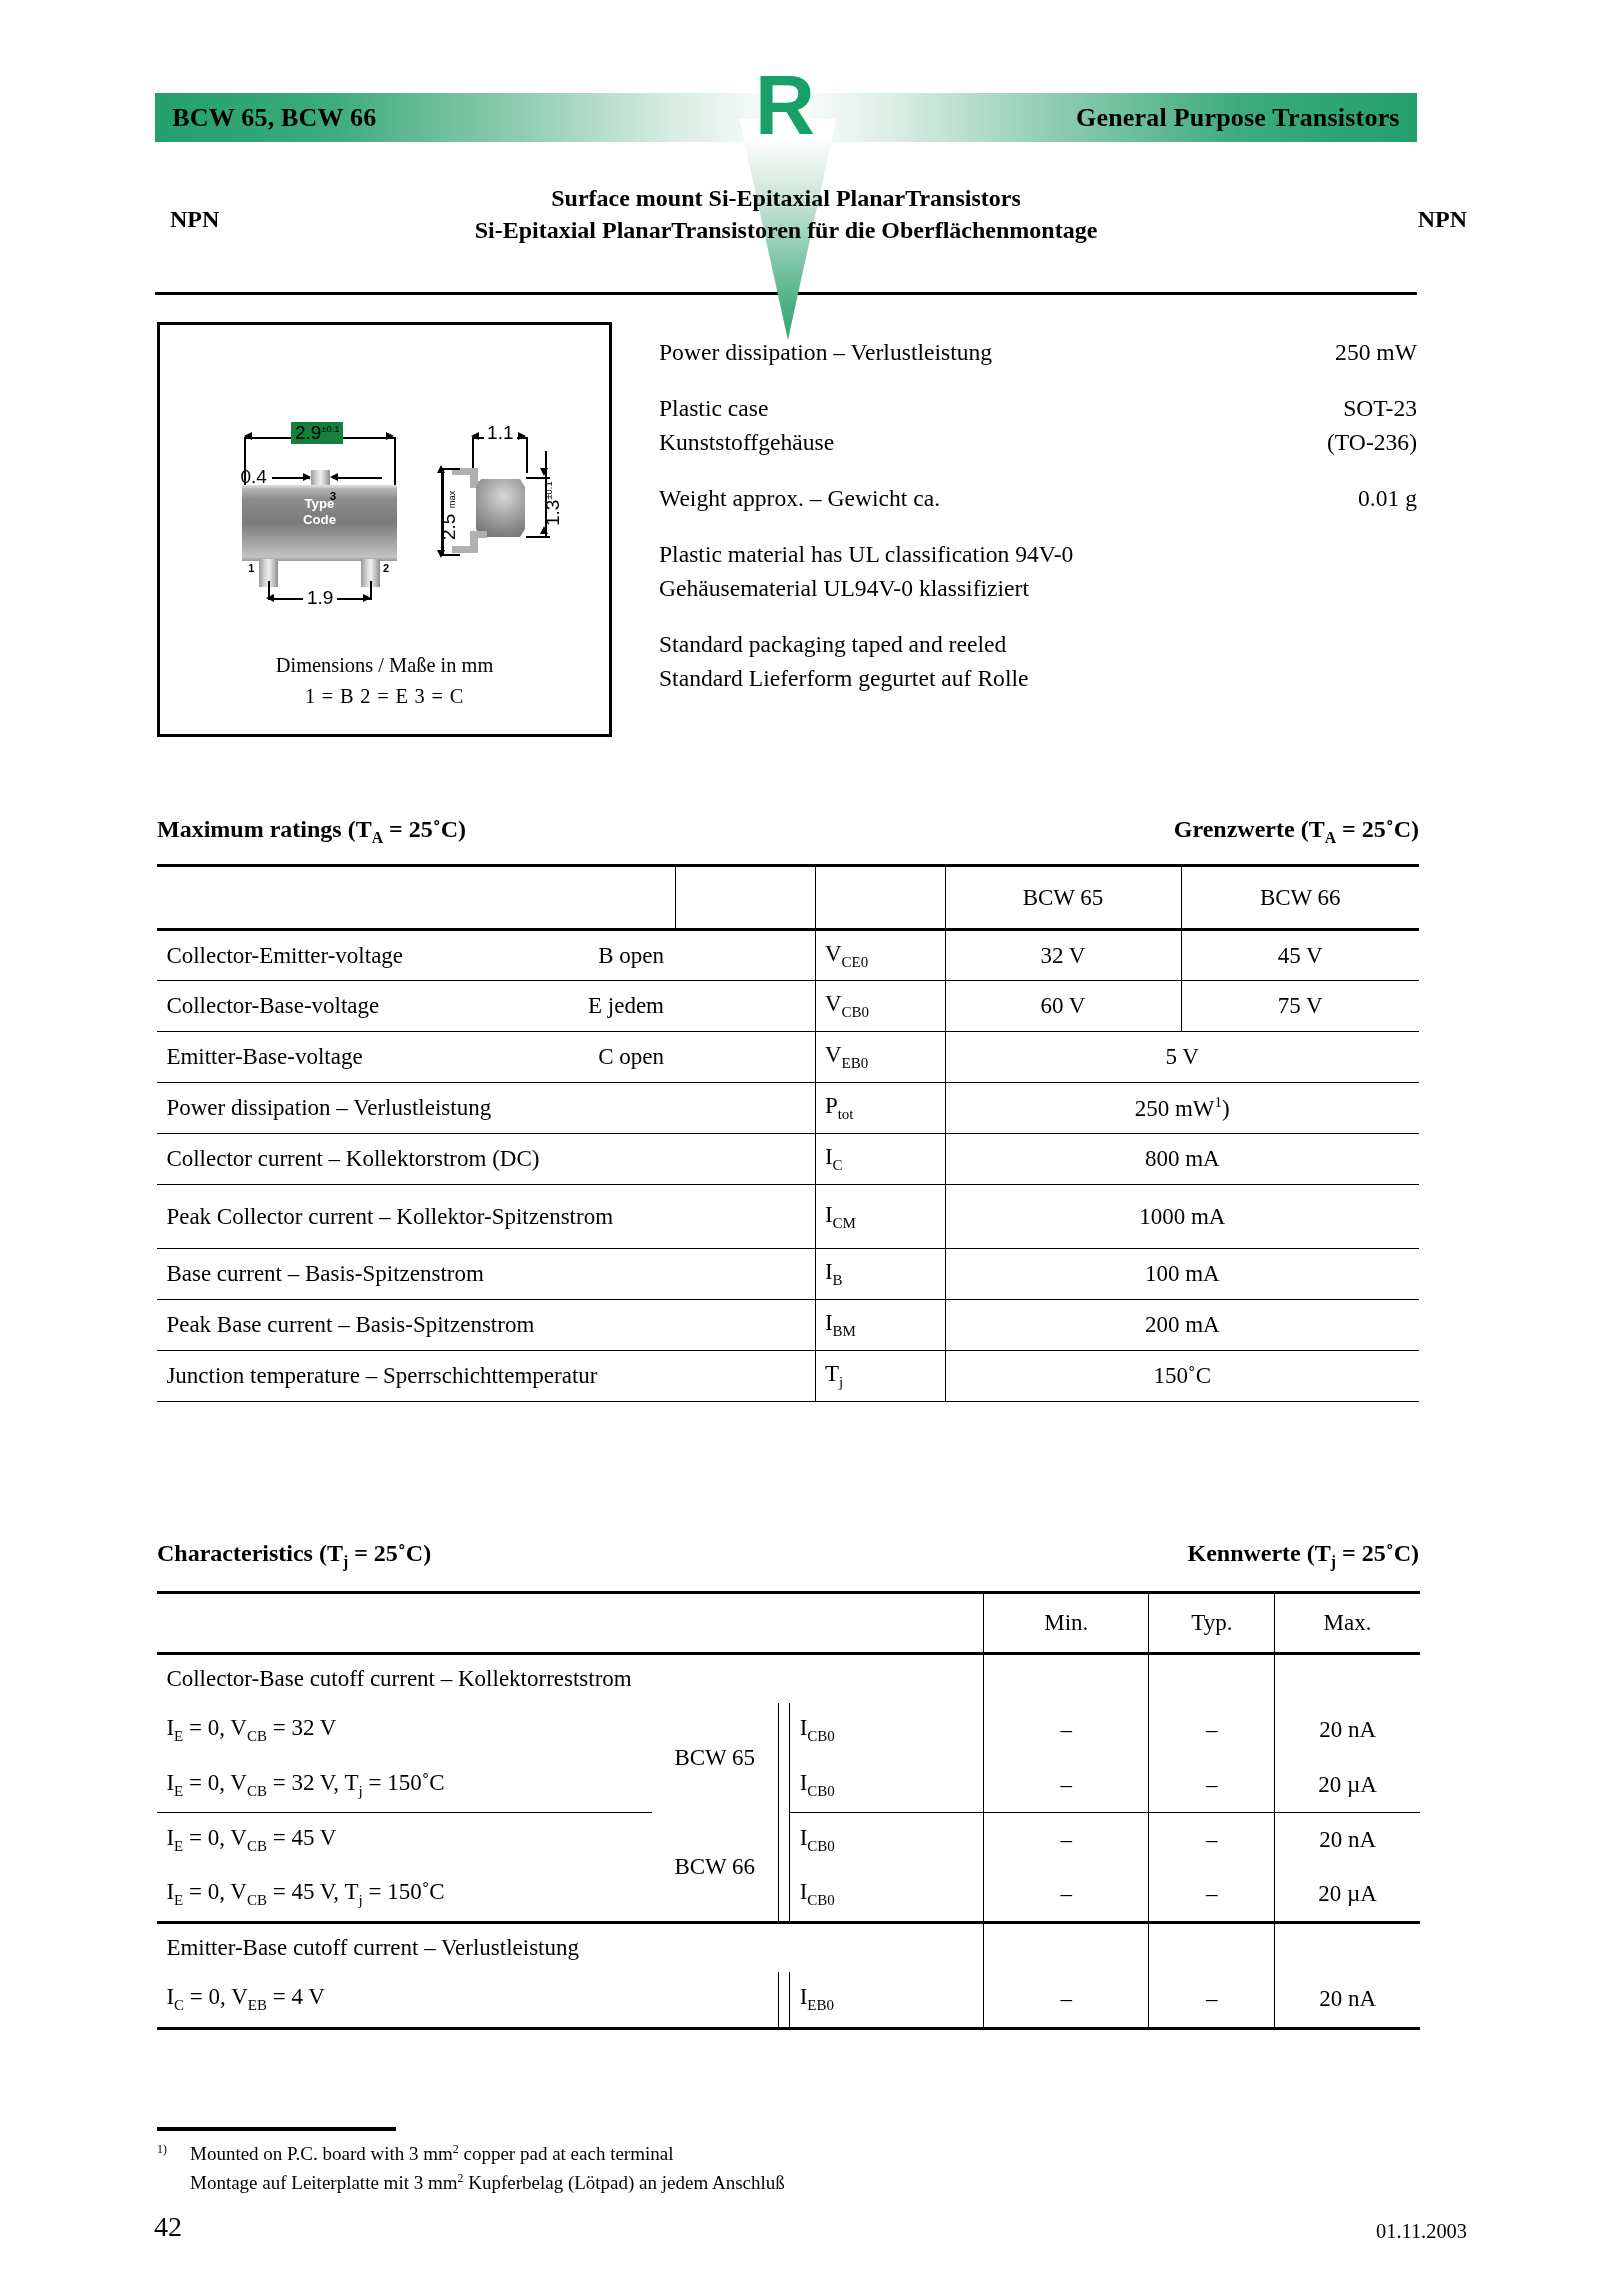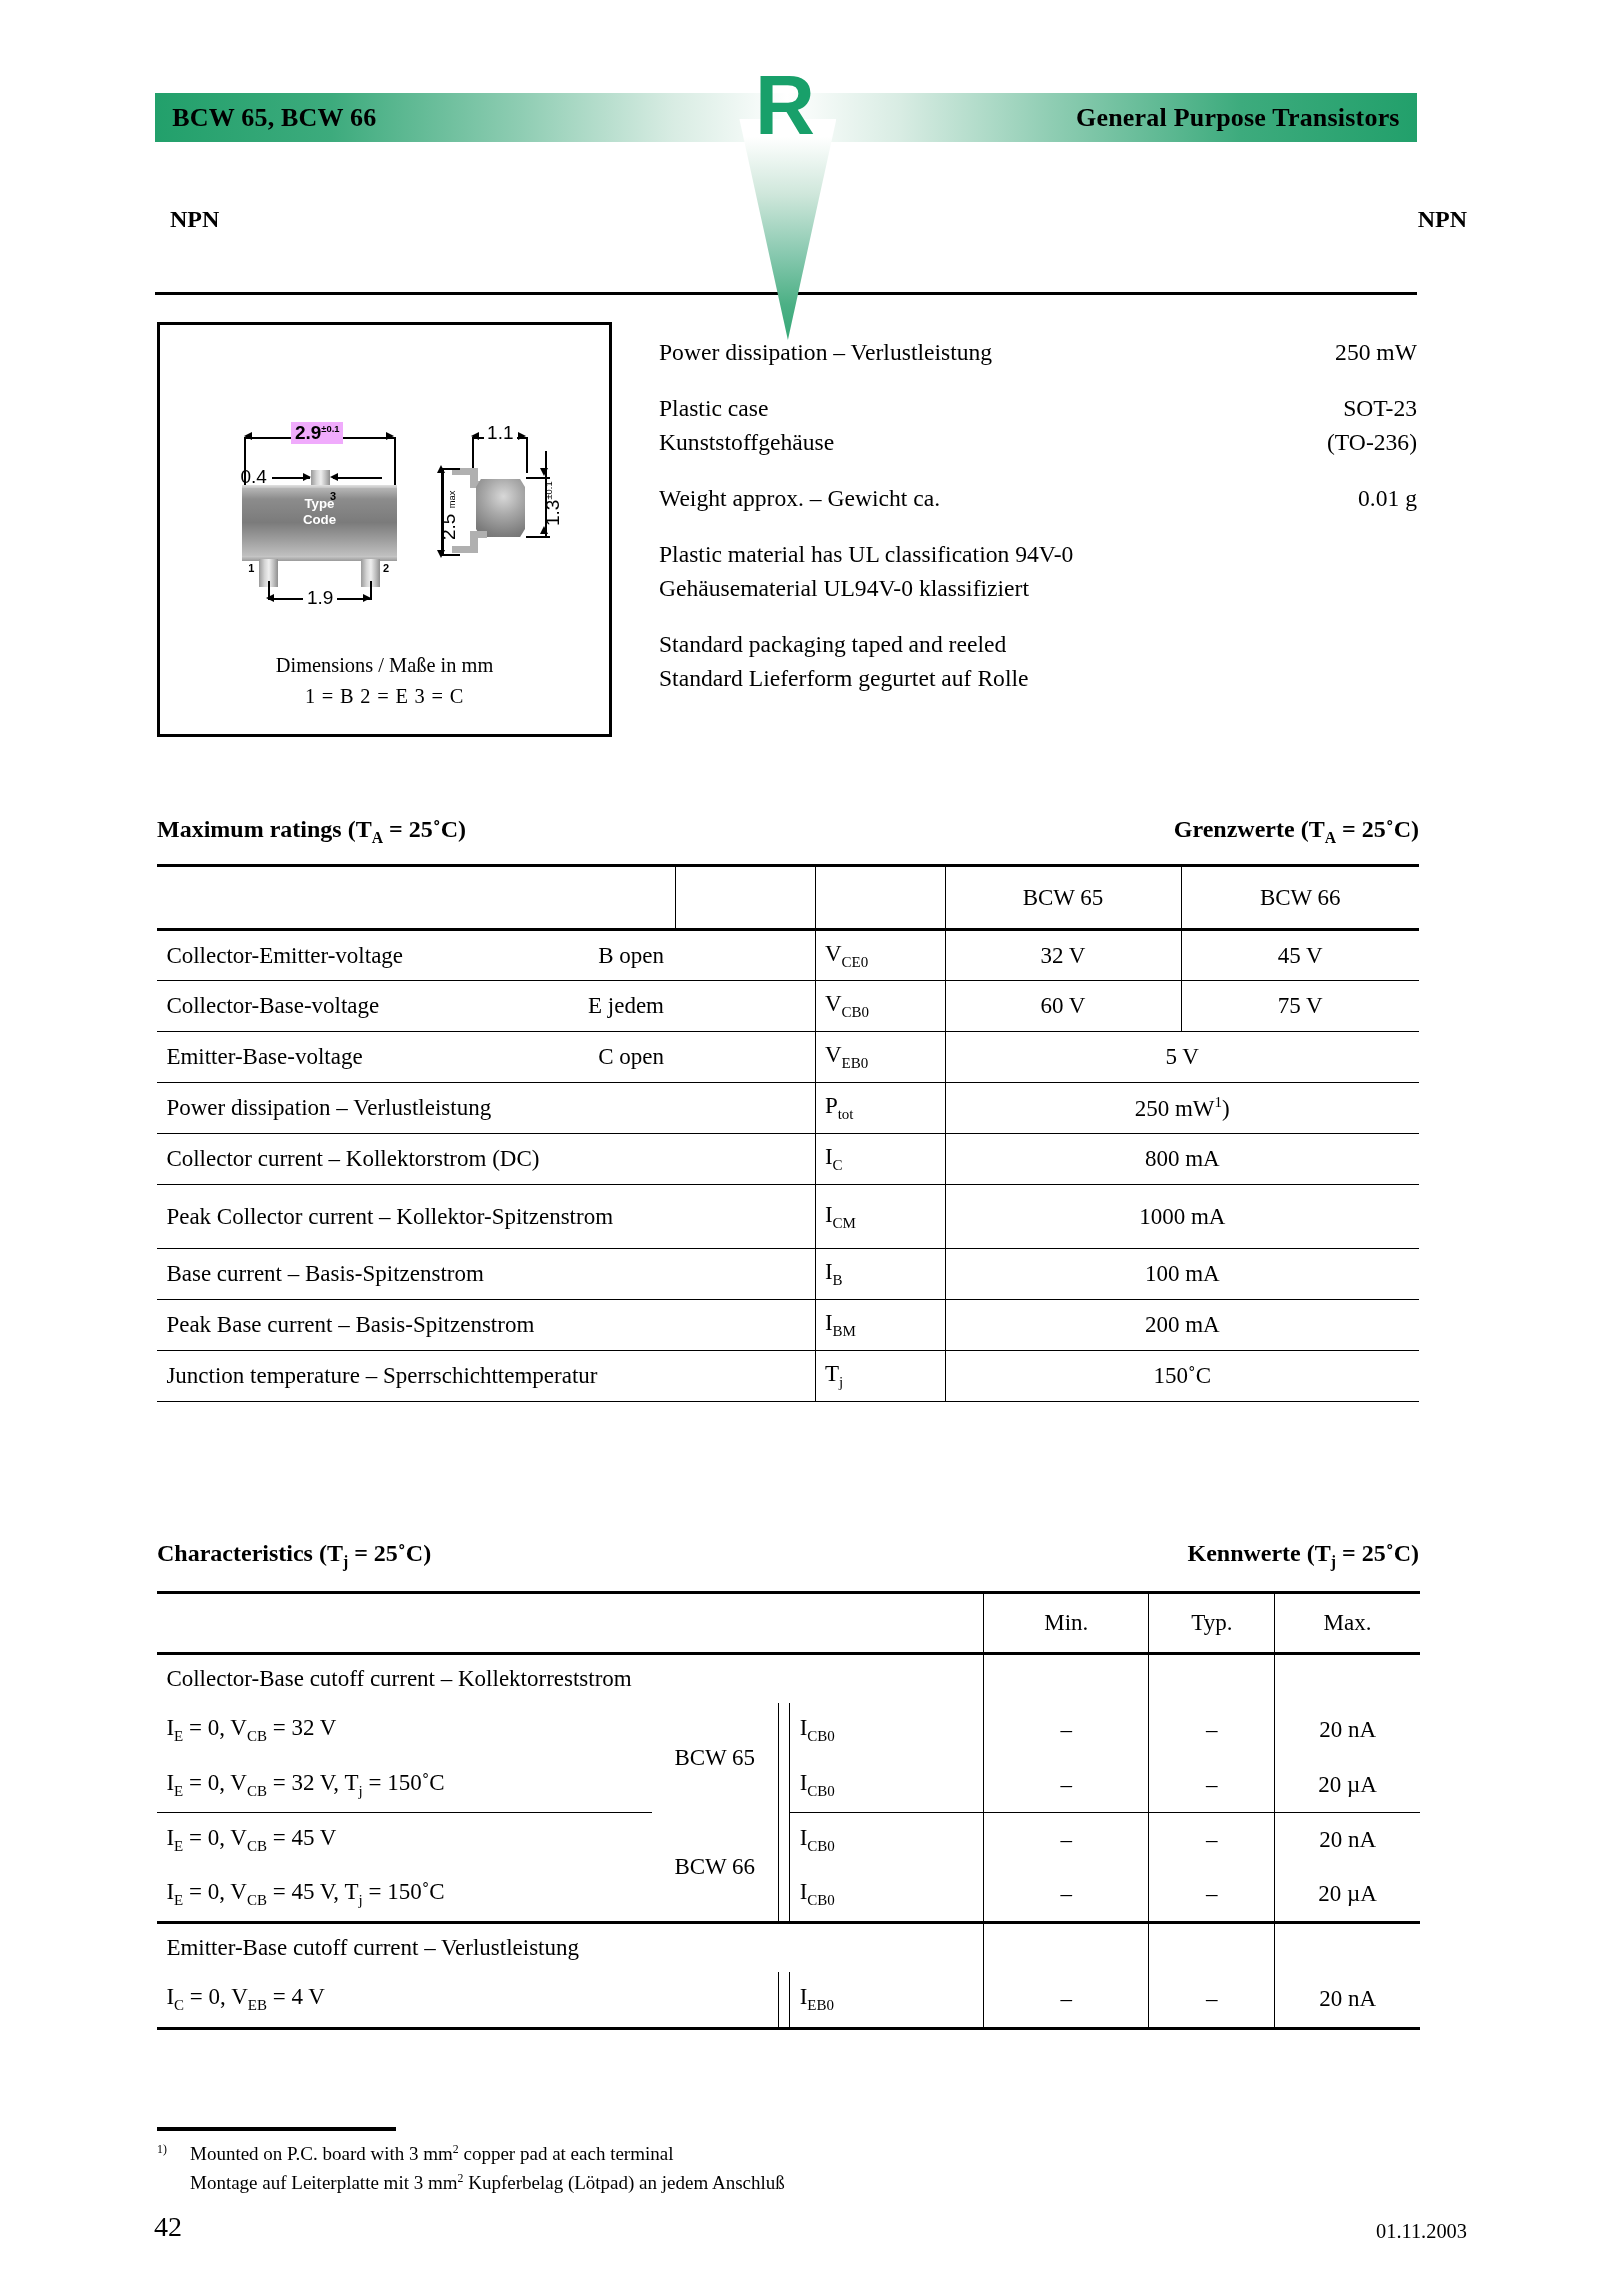--- a/index.html
+++ b/index.html
@@ -220,33 +220,37 @@
     <div class="band-title-right">General Purpose Transistors</div>
   </div>
 
   <div class="logo-wrap">
     <div class="logo-tri"></div>
     <div class="logo-r">R</div>
   </div>
 
   <div class="npn-left">NPN</div>
   <div class="npn-right">NPN</div>
+  <div class="subtitle-block">
+    <div class="l1">Surface mount Si-Epitaxial PlanarTransistors</div>
+    <div class="l2">Si-Epitaxial PlanarTransistoren für die Oberflächenmontage</div>
+  </div>
   <div class="rule-under-title"></div>
 
   <div class="pkg-box">
     <div class="pkg-inner">
 
       <div class="tv">
 
         <div class="dim-line dim-h" style="left:3.1px; top:12.6px; width:149px;"></div>
         <div class="arw arw-l" style="left:1.6px; top:7.9px;"></div>
         <div class="arw arw-r" style="left:144px; top:7.9px;"></div>
         <div class="dim-line dim-v" style="left:1.6px; top:12.6px; height:52px;"></div>
         <div class="dim-line dim-v" style="left:152px; top:12.6px; height:52px;"></div>
-        <div class="dim-txt" style="left:49px; top:-1.6px; background:#f0abfc; padding:0 3.9px;font-weight:bold;">
+        <div class="dim-txt" style="left:49px; top:-1.6px; background:#15803d; padding:0 3.9px;">
           <span>2.9</span><sup>±0.1</sup>
         </div>
 
         <div class="dim-line dim-h" style="left:30px; top:53px; width:38px;"></div>
         <div class="arw arw-r" style="left:61px; top:49px;"></div>
         <div class="dim-line dim-h" style="left:91px; top:53px; width:49px;"></div>
         <div class="arw arw-l" style="left:88px; top:49px;"></div>
         <div class="dim-txt" style="left:-1.6px; top:42px;">0.4</div>
 
         <div class="lead lead-3"></div>

